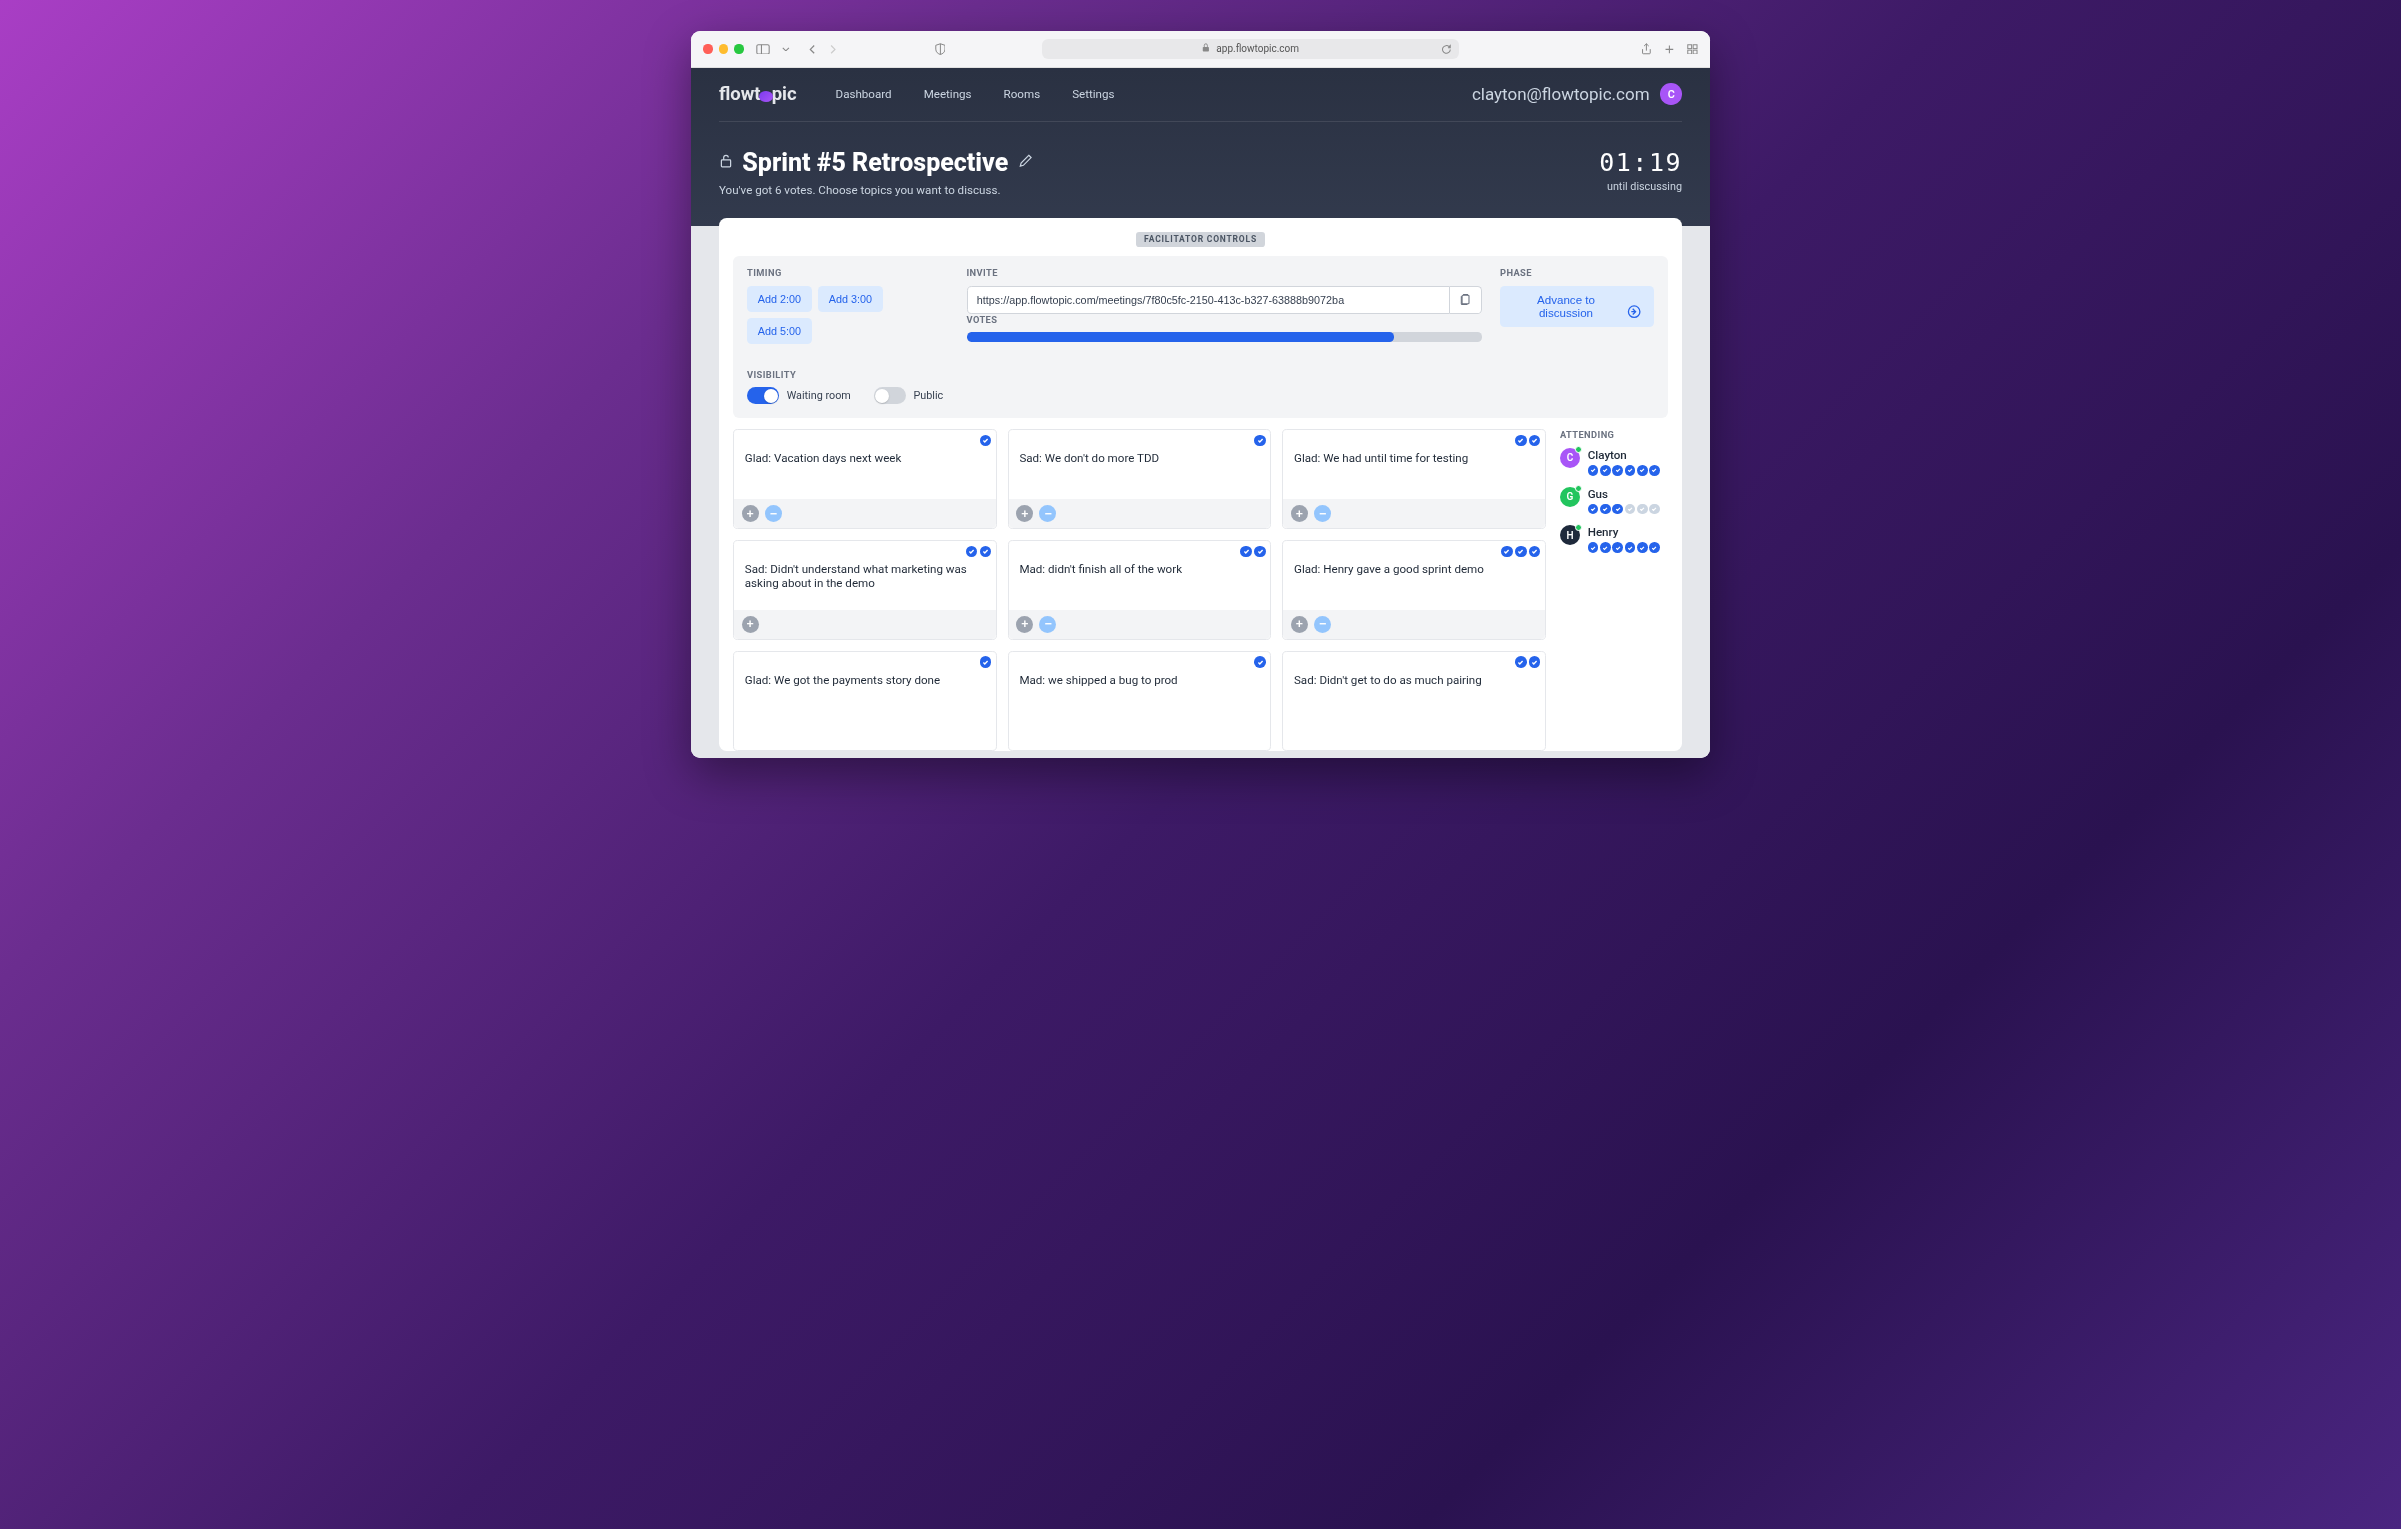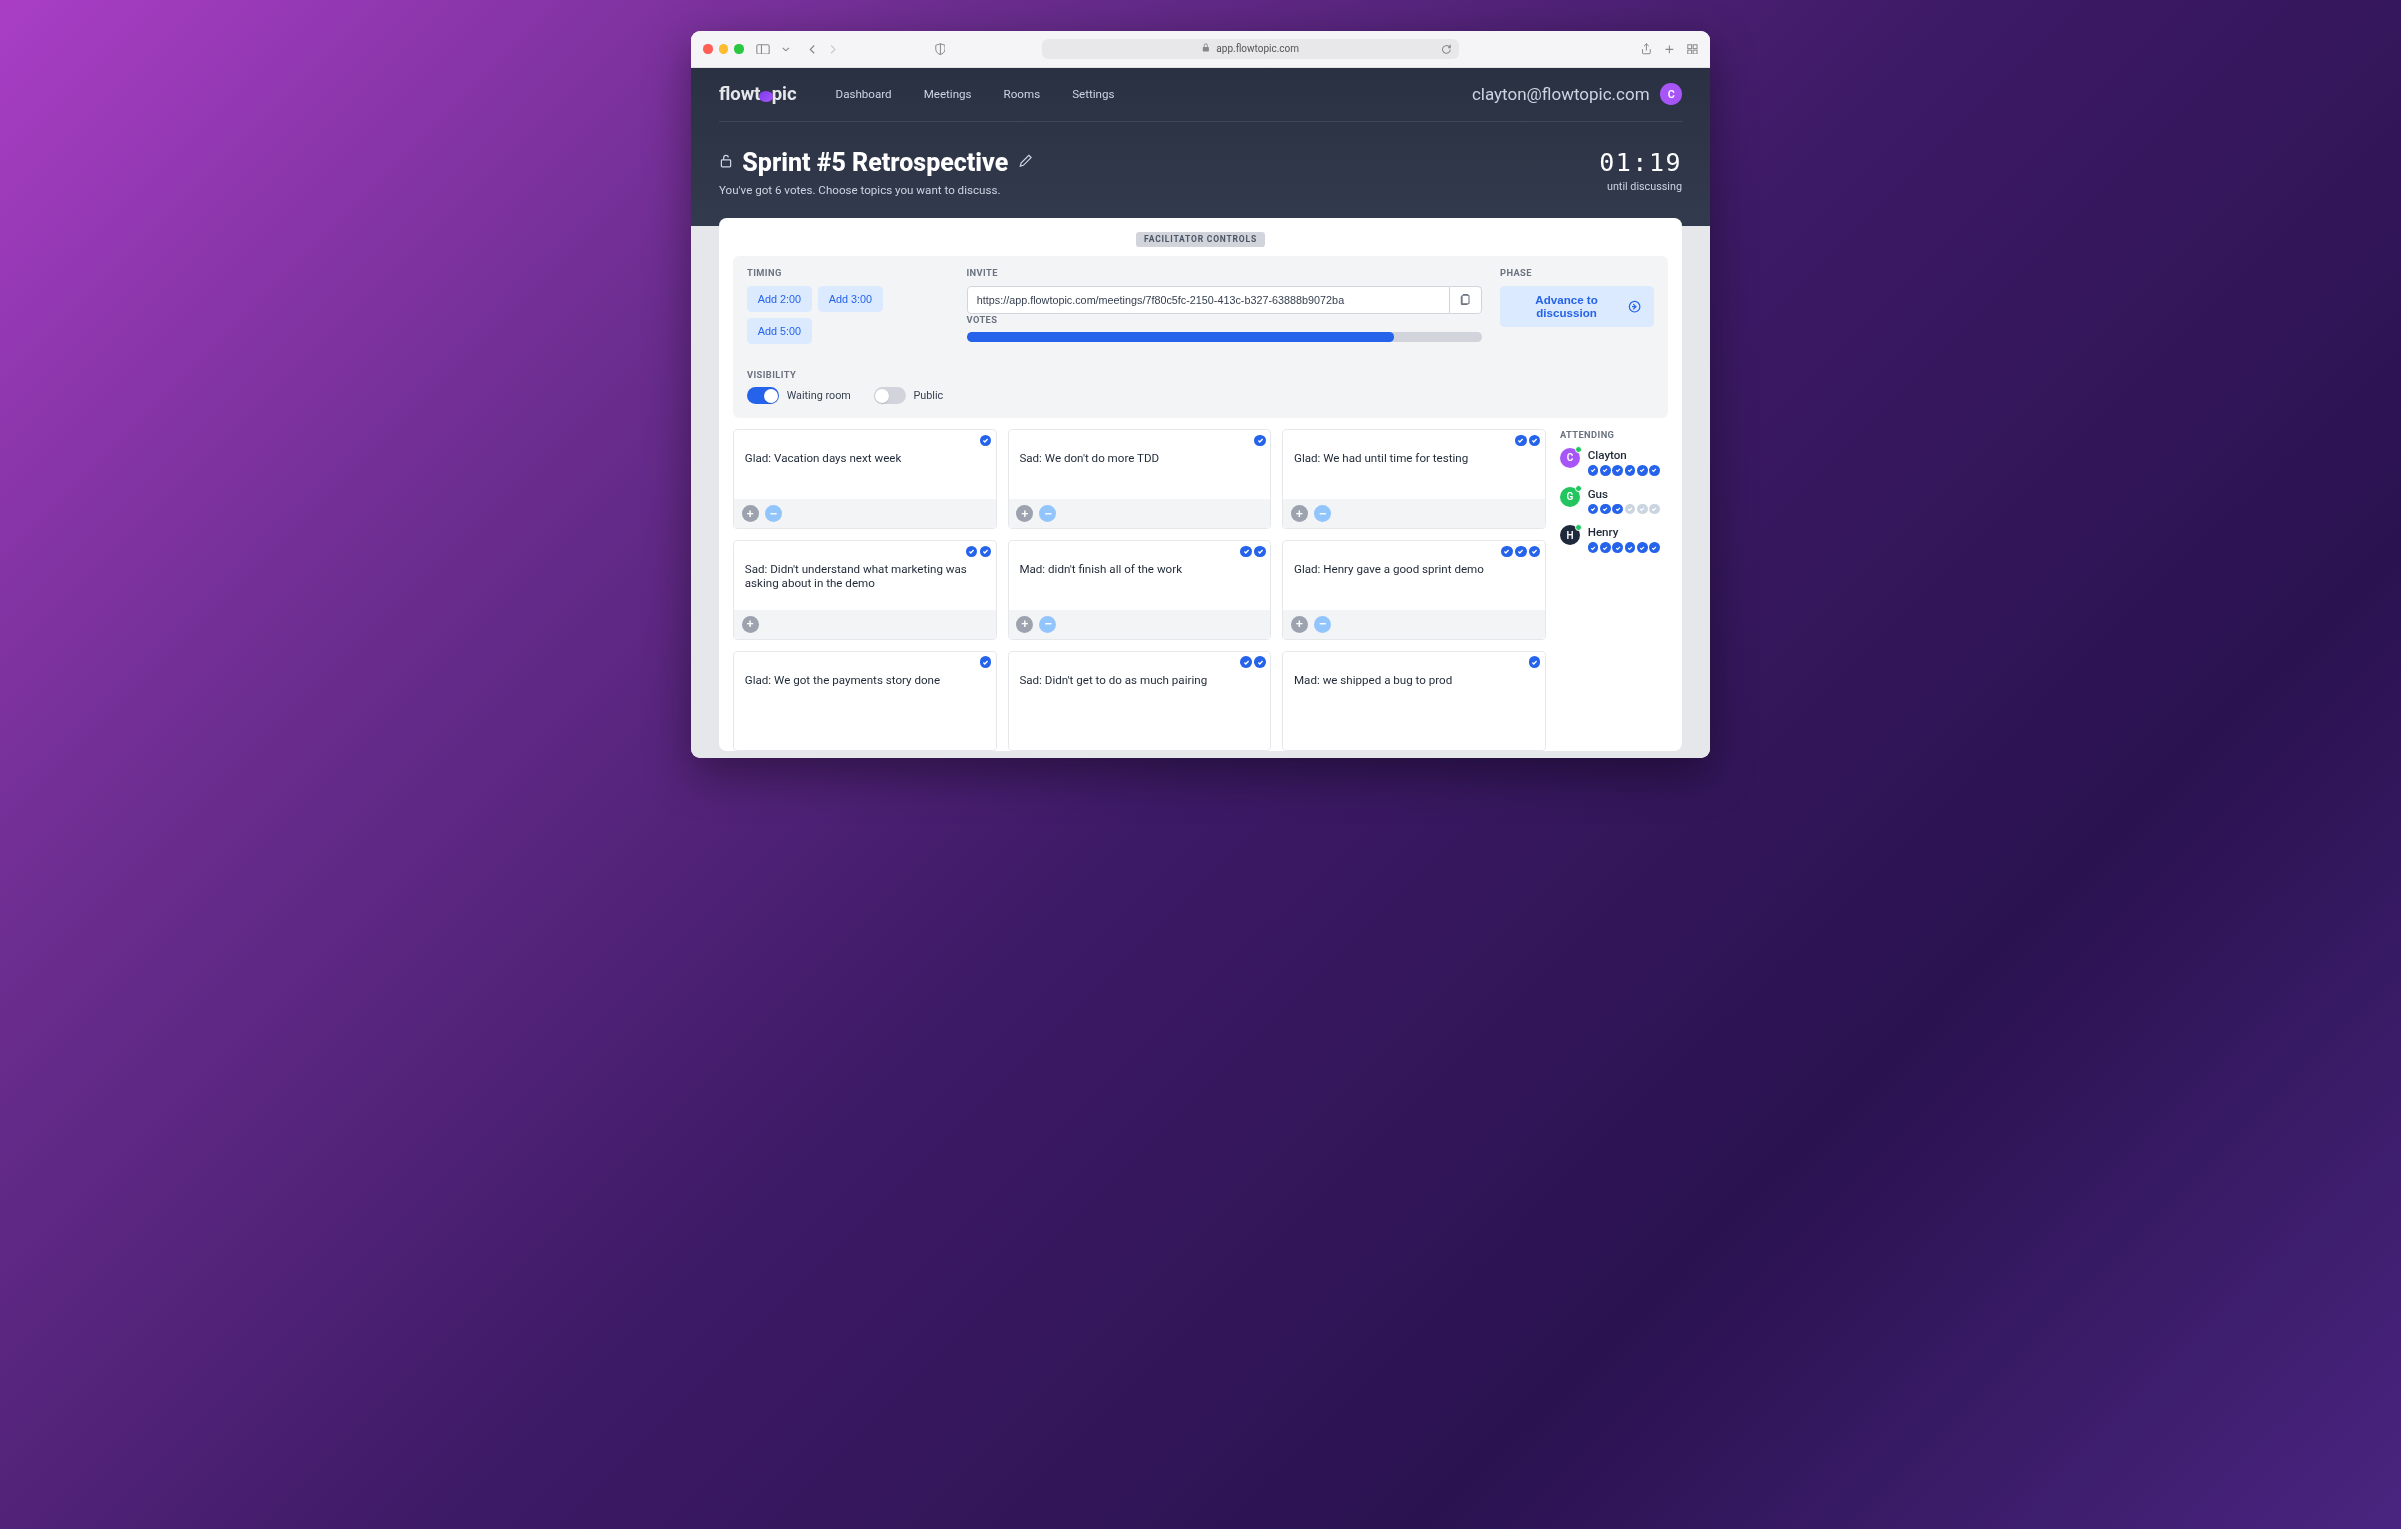--- a/index.html
+++ b/index.html
@@ -168,24 +168,24 @@
   display: flex;
   align-items: center;
 }
 .phase-btn {
   background: #dbeafe;
   color: #2563eb;
   border: none;
   padding: 7.7px 12.3px;
   border-radius: 4.6px;
   font-size: 11.6px;
-  font-weight: 700;
+  font-weight: 400;
   cursor: pointer;
   display: flex;
-  align-items: center;
+  align-items: flex-end;
   gap: 7.7px;
 }
 .visibility-row {
   display: flex;
   align-items: center;
   gap: 23px;
   margin-top: 12.3px;
 }
 .toggle-group { display: flex; align-items: center; gap: 7.7px; }
 .toggle {
@@ -587,37 +587,37 @@
               </div>
               <div class="card-text">Glad: We got the payments story done</div>
             </div>
             <div class="card">
               <div class="card-votes">
                 <div class="vote-dot">
                   <svg viewBox="0 0 10 10" fill="none" stroke="#fff" stroke-width="2">
                     <path d="M2 5l2 2 4-4"></path>
                   </svg>
                 </div>
+              </div>
+              <div class="card-text">Mad: we shipped a bug to prod</div>
+            </div>
+            <div class="card">
+              <div class="card-votes">
+                <div class="vote-dot">
+                  <svg viewBox="0 0 10 10" fill="none" stroke="#fff" stroke-width="2">
+                    <path d="M2 5l2 2 4-4"></path>
+                  </svg>
+                </div>
                 <div class="vote-dot">
                   <svg viewBox="0 0 10 10" fill="none" stroke="#fff" stroke-width="2">
                     <path d="M2 5l2 2 4-4"></path>
                   </svg>
                 </div>
               </div>
               <div class="card-text">Sad: Didn't get to do as much pairing</div>
-            </div>
-            <div class="card">
-              <div class="card-votes">
-                <div class="vote-dot">
-                  <svg viewBox="0 0 10 10" fill="none" stroke="#fff" stroke-width="2">
-                    <path d="M2 5l2 2 4-4"></path>
-                  </svg>
-                </div>
-              </div>
-              <div class="card-text">Mad: we shipped a bug to prod</div>
             </div>
           </div>
         <div class="sidebar">
           <div class="sidebar-label">ATTENDING</div>
           <div id="attendees">
               <div class="attendee">
                 <div class="att-avatar c">C<div class="presence"></div></div>
                 <div class="att-info">
                   <div class="att-name">Clayton</div>
                   <div class="att-votes">

